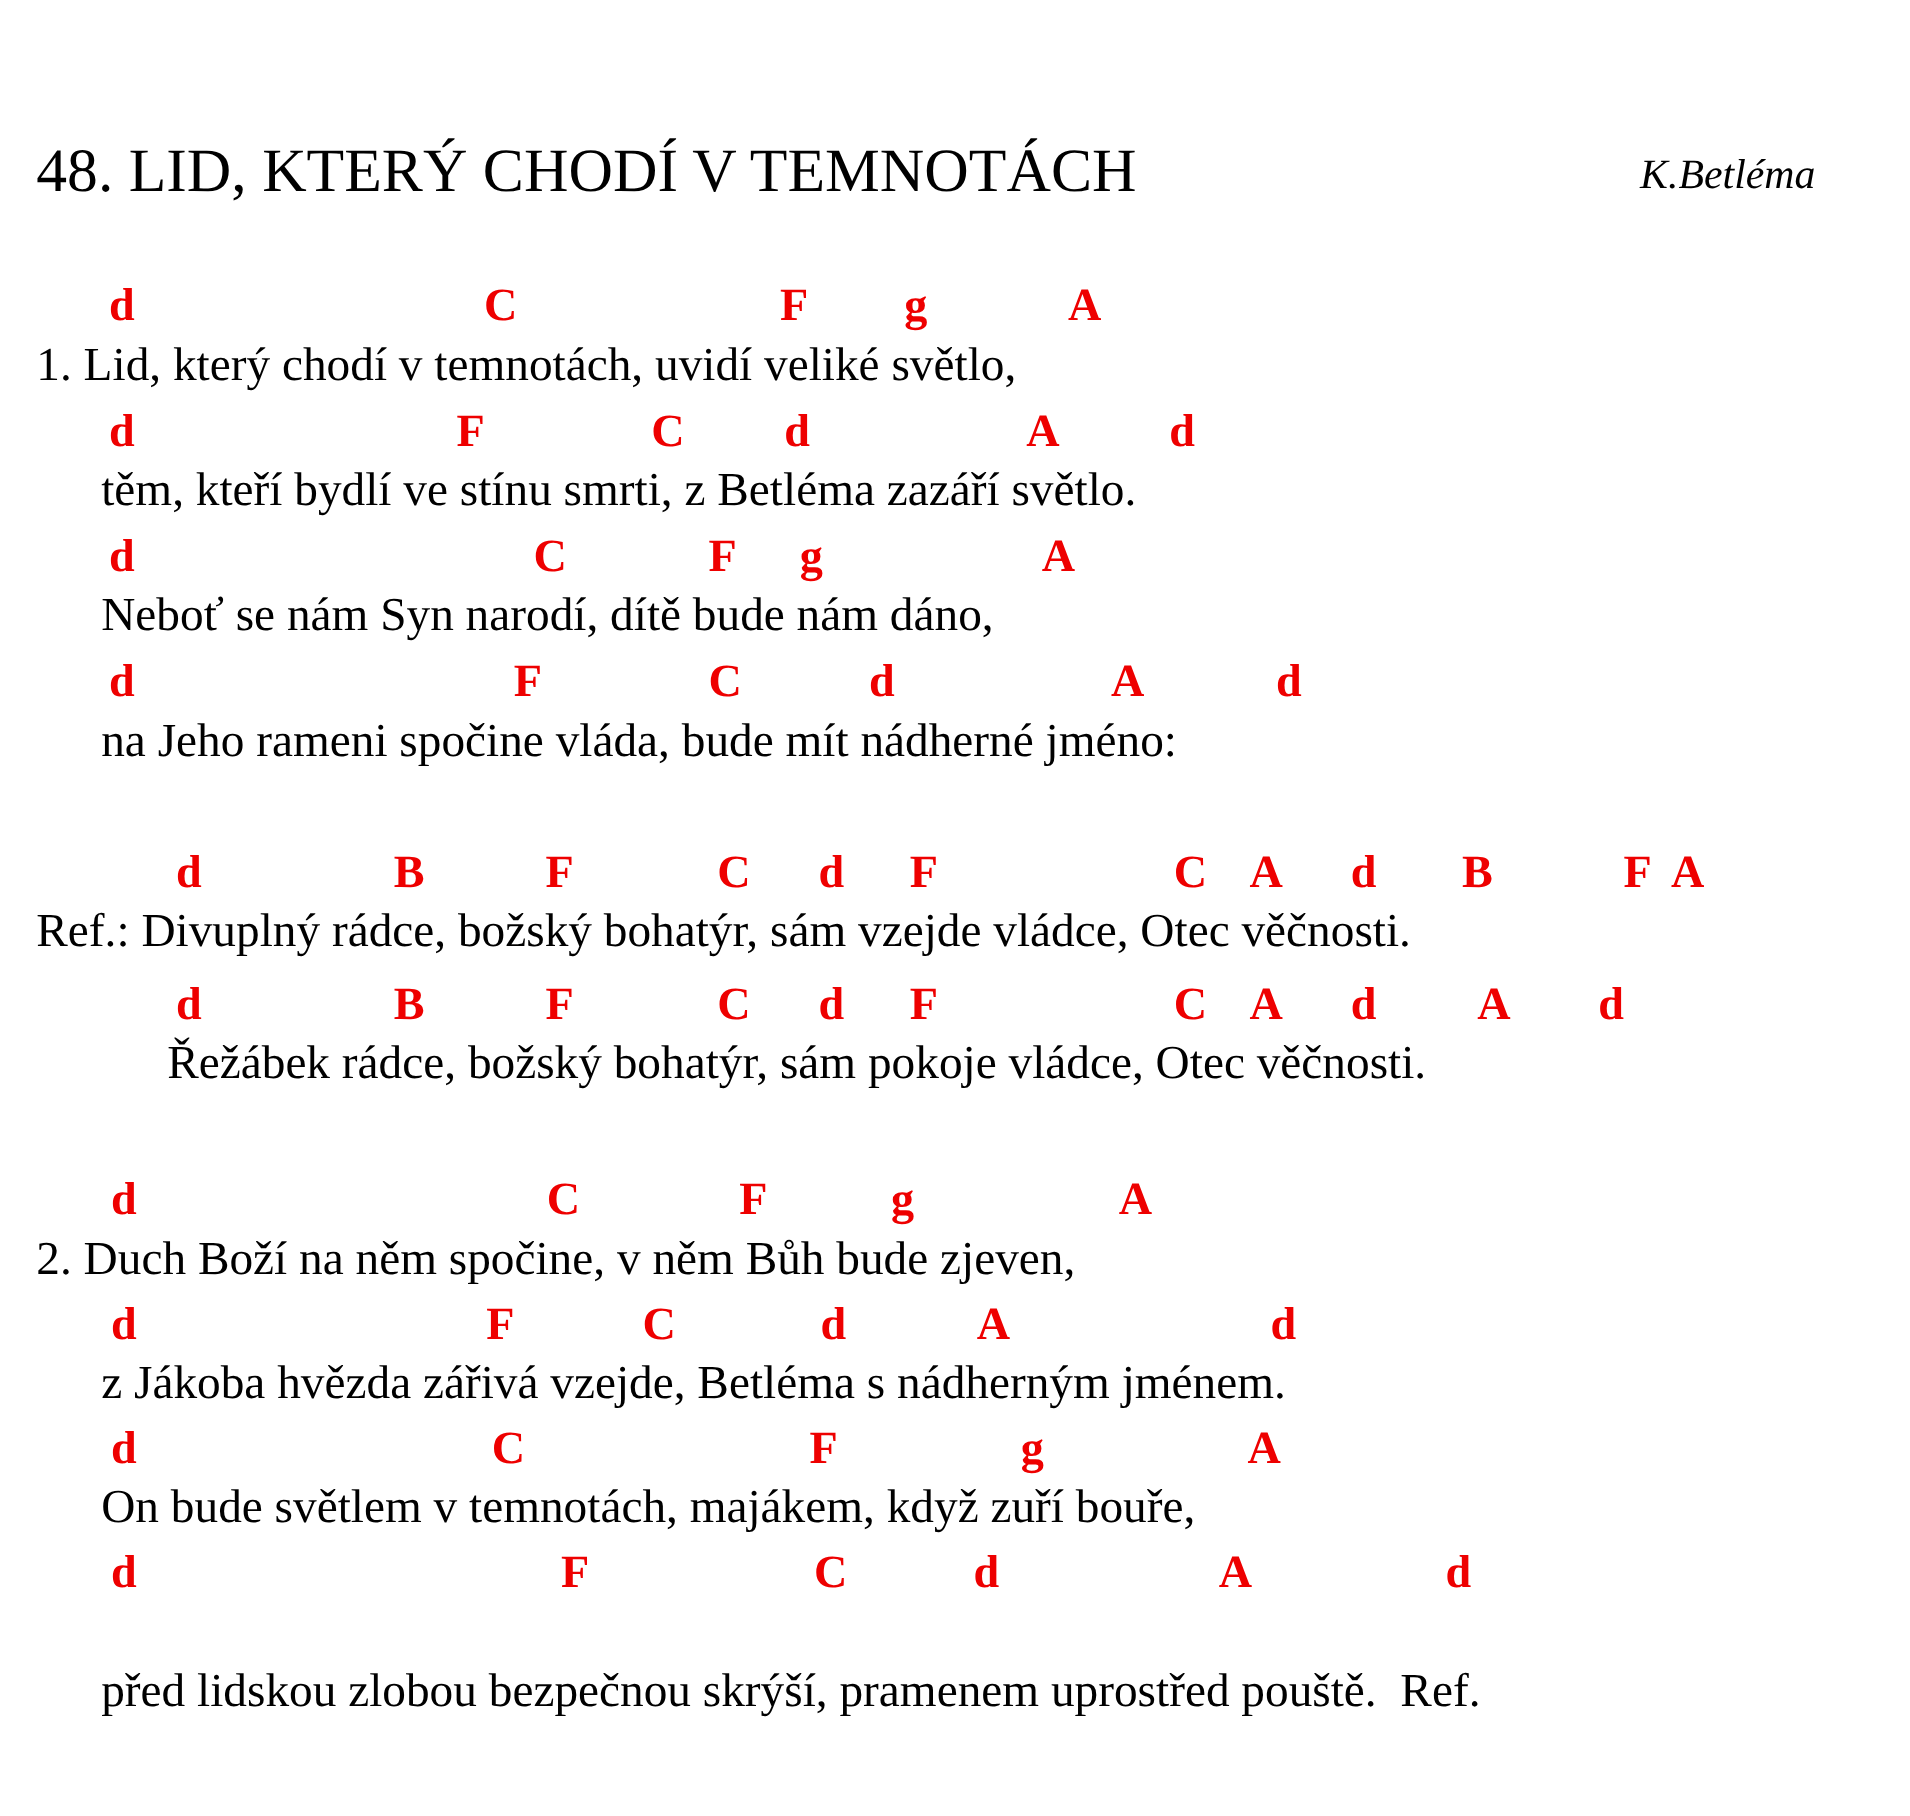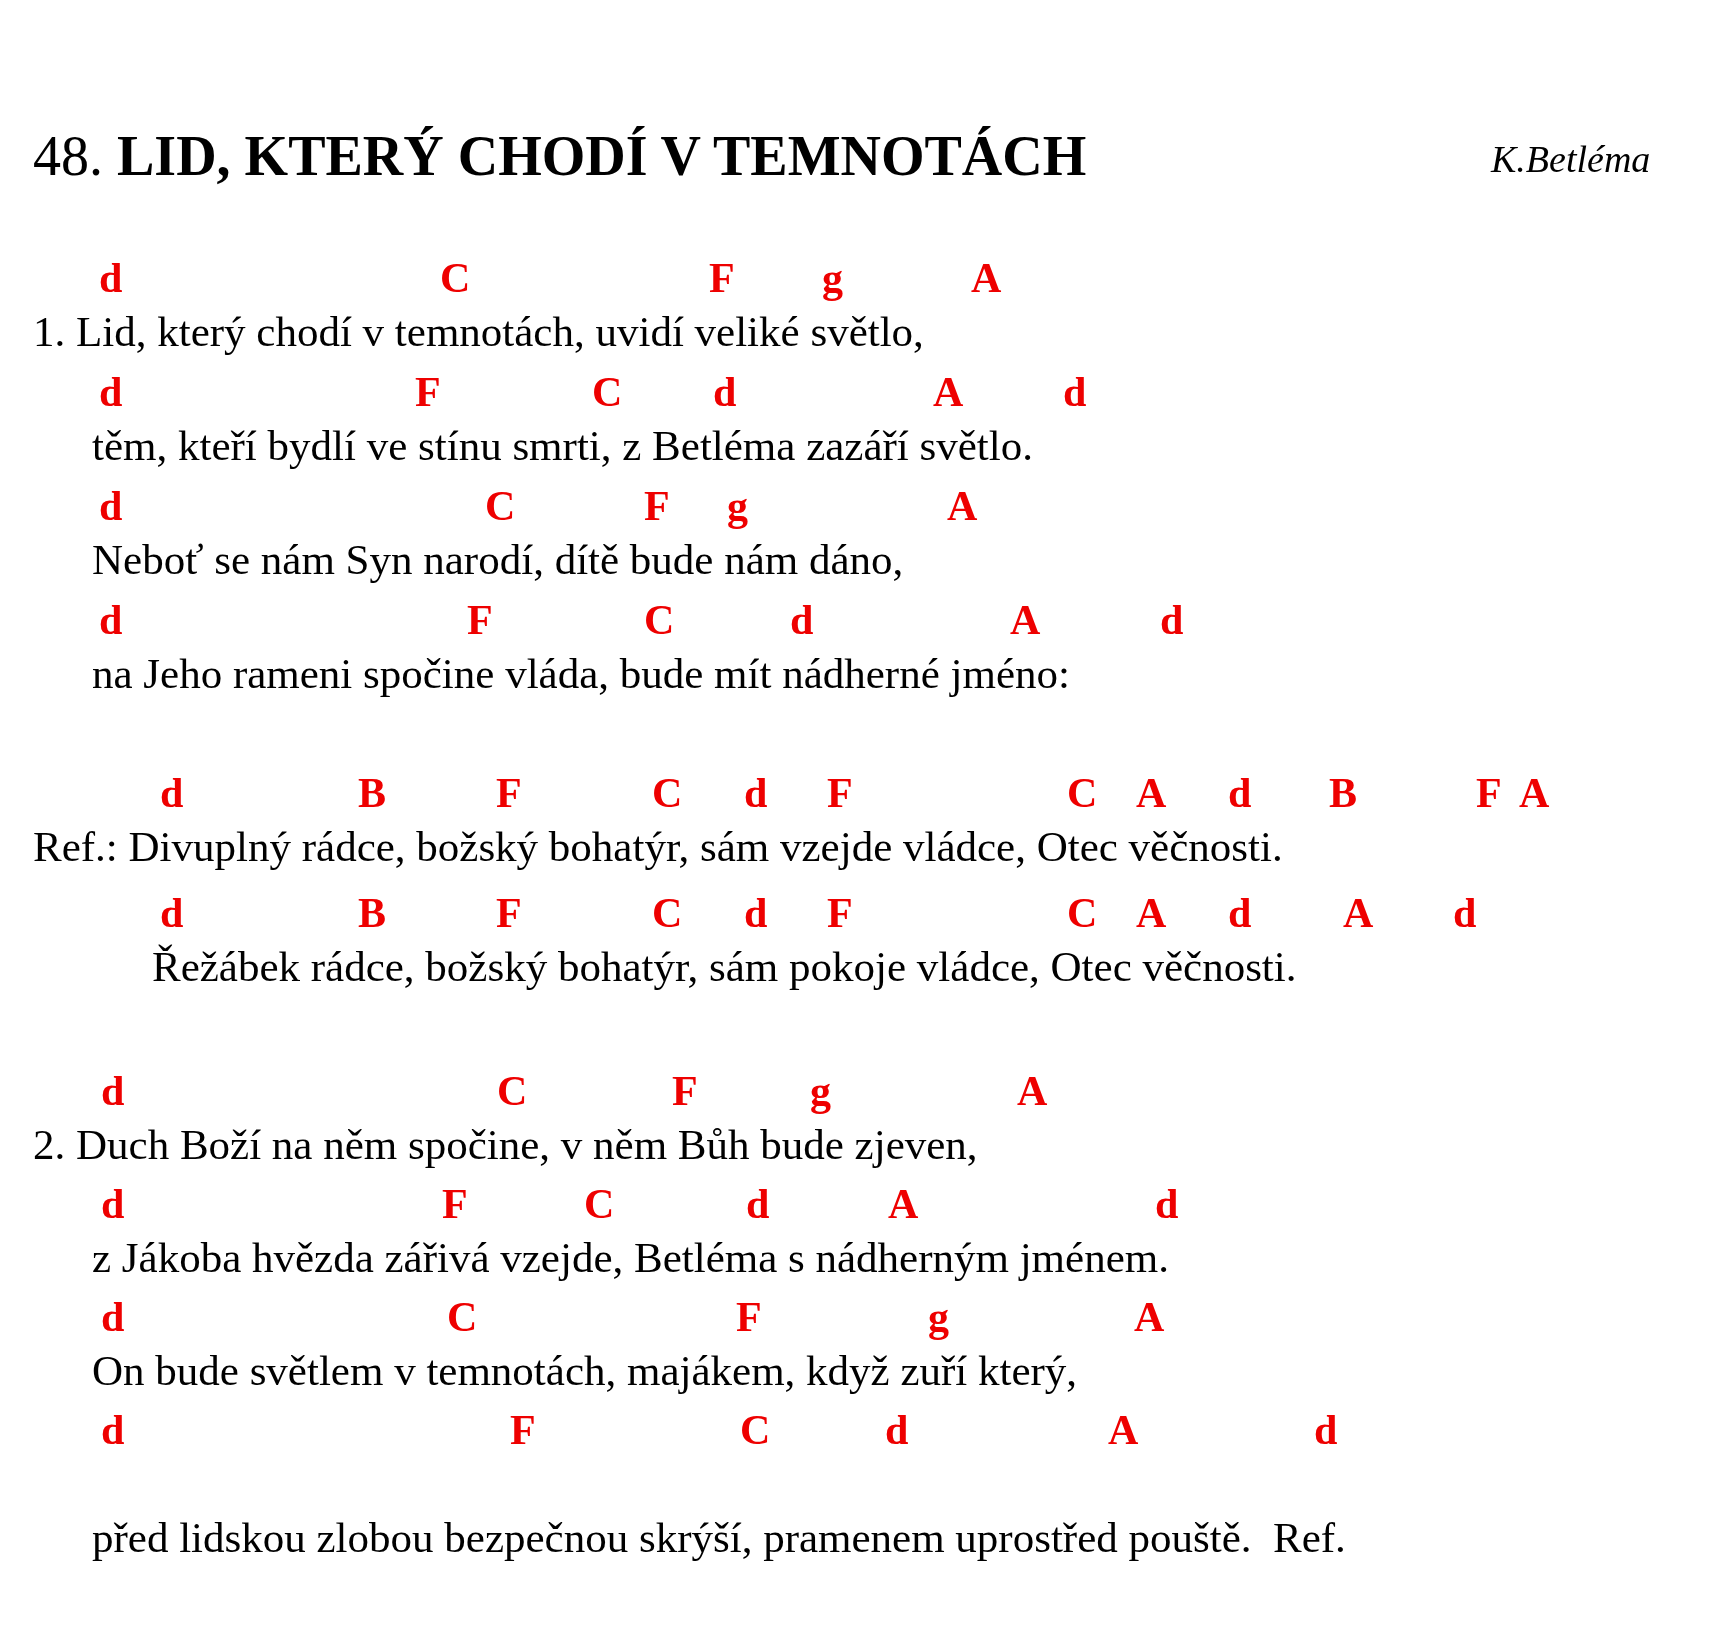--- a/index.html
+++ b/index.html
@@ -27,21 +27,21 @@
     height: 70px;
     white-space: pre;
   }
   .song-number {
     font-size: 56px;
     font-weight: normal;
     line-height: 1;
   }
   .song-title {
     font-size: 56px;
-    font-weight: bold;
+    font-weight: normal;
     line-height: 1;
   }
   .song-author {
     position: absolute;
     top: 12px;
     left: 1458px;
     font-size: 38px;
     font-style: italic;
     line-height: 1;
   }
@@ -159,21 +159,21 @@
         <span class="chord" style="left: 1155px; color: rgb(238, 0, 0);">d</span>
       </div>
       <div class="lyric-line" style="top: 1232px; left: 92px;">z Jákoba hvězda zářivá vzejde, Betléma s nádherným jménem.</div>
       <div class="chord-line" style="top: 1292px;">
         <span class="chord" style="left: 101px; color: rgb(238, 0, 0);">d</span>
         <span class="chord" style="left: 447px; color: rgb(238, 0, 0);">C</span>
         <span class="chord" style="left: 736px; color: rgb(238, 0, 0);">F</span>
         <span class="chord" style="left: 928px; color: rgb(238, 0, 0);">g</span>
         <span class="chord" style="left: 1134px; color: rgb(238, 0, 0);">A</span>
       </div>
-      <div class="lyric-line" style="top: 1345px; left: 92px;">On bude světlem v temnotách, majákem, když zuří který,</div>
+      <div class="lyric-line" style="top: 1345px; left: 92px;">On bude světlem v temnotách, majákem, když zuří bouře,</div>
       <div class="chord-line" style="top: 1405px;">
         <span class="chord" style="left: 101px; color: rgb(238, 0, 0);">d</span>
         <span class="chord" style="left: 510px; color: rgb(238, 0, 0);">F</span>
         <span class="chord" style="left: 740px; color: rgb(238, 0, 0);">C</span>
         <span class="chord" style="left: 885px; color: rgb(238, 0, 0);">d</span>
         <span class="chord" style="left: 1108px; color: rgb(238, 0, 0);">A</span>
         <span class="chord" style="left: 1314px; color: rgb(238, 0, 0);">d</span>
       </div>
       <div class="lyric-line" style="top: 1512px; left: 92px;">před lidskou zlobou bezpečnou skrýší, pramenem uprostřed pouště.  Ref.</div>
     </main>

